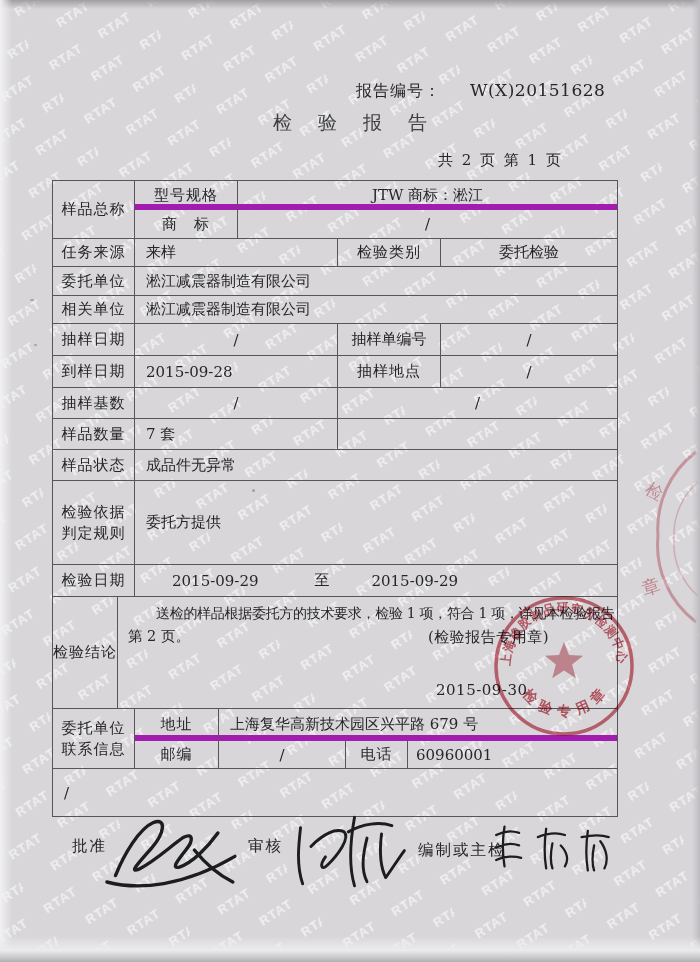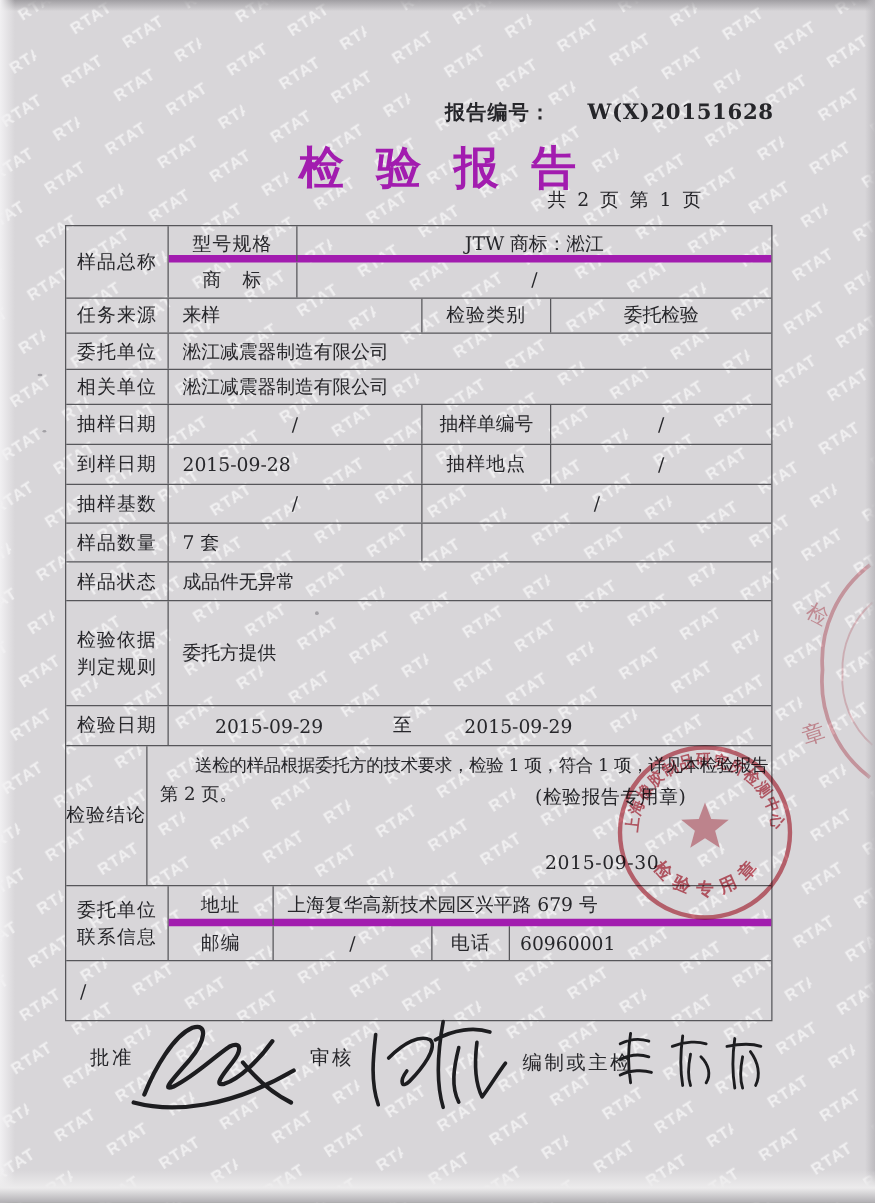--- a/index.html
+++ b/index.html
@@ -13,24 +13,24 @@
   .wmt{font-family:"Liberation Sans",sans-serif;font-size:13px;font-weight:bold;fill:#ffffff;opacity:.62;letter-spacing:1px;}
   
   .edge{position:absolute;pointer-events:none;}
   .edge.top{left:0;top:0;width:700px;height:9px;background:linear-gradient(#a09ea2,rgba(216,214,217,0));}
   .edge.left{left:0;top:0;width:12px;height:962px;background:linear-gradient(90deg,#f1f0f2,rgba(216,214,217,0));}
   .edge.right{right:0;top:0;width:8px;height:962px;background:linear-gradient(270deg,#bdbbbf,rgba(216,214,217,0));}
   .edge.bottom{left:0;bottom:0;width:700px;height:26px;background:linear-gradient(rgba(216,214,217,0),#ecebec 55%,#b2b0b4);}
   .speck{position:absolute;background:#77757a;border-radius:50%;opacity:.55;}
 
   
-  .report-no{position:absolute;left:356px;top:80px;font-size:16px;letter-spacing:1px;white-space:nowrap;font-weight:bold;}
+  .report-no{position:absolute;left:356px;top:80px;font-size:16px;letter-spacing:1px;white-space:nowrap;}
   .report-no .val{margin-left:18px;font-size:17px;letter-spacing:.5px;}
   .doc-title{position:absolute;left:60px;top:110px;width:580px;text-align:center;
-    font-size:36px;font-weight:700;letter-spacing:26px;text-indent:26px;color:#a21caf;}
+    font-size:19px;font-weight:400;letter-spacing:26px;text-indent:26px;color:#404040;}
   .page-info{position:absolute;left:438px;top:151px;font-size:15px;letter-spacing:2px;white-space:nowrap;}
 
   
   .doc-table{position:absolute;left:52px;top:180px;width:566px;height:637px;
     border:1px solid #56565a;box-sizing:border-box;display:flex;flex-direction:column;font-size:15px;}
   .row{display:flex;border-bottom:1px solid #56565a;box-sizing:border-box;flex:none;}
   .row.lastrow{border-bottom:none;flex:1;}
   .cell{box-sizing:border-box;border-right:1px solid #56565a;display:flex;align-items:center;overflow:visible;white-space:nowrap;}
   .cell.last{border-right:none;}
   .w1{width:82px;}.w2{width:203px;}.w3{width:103px;}

